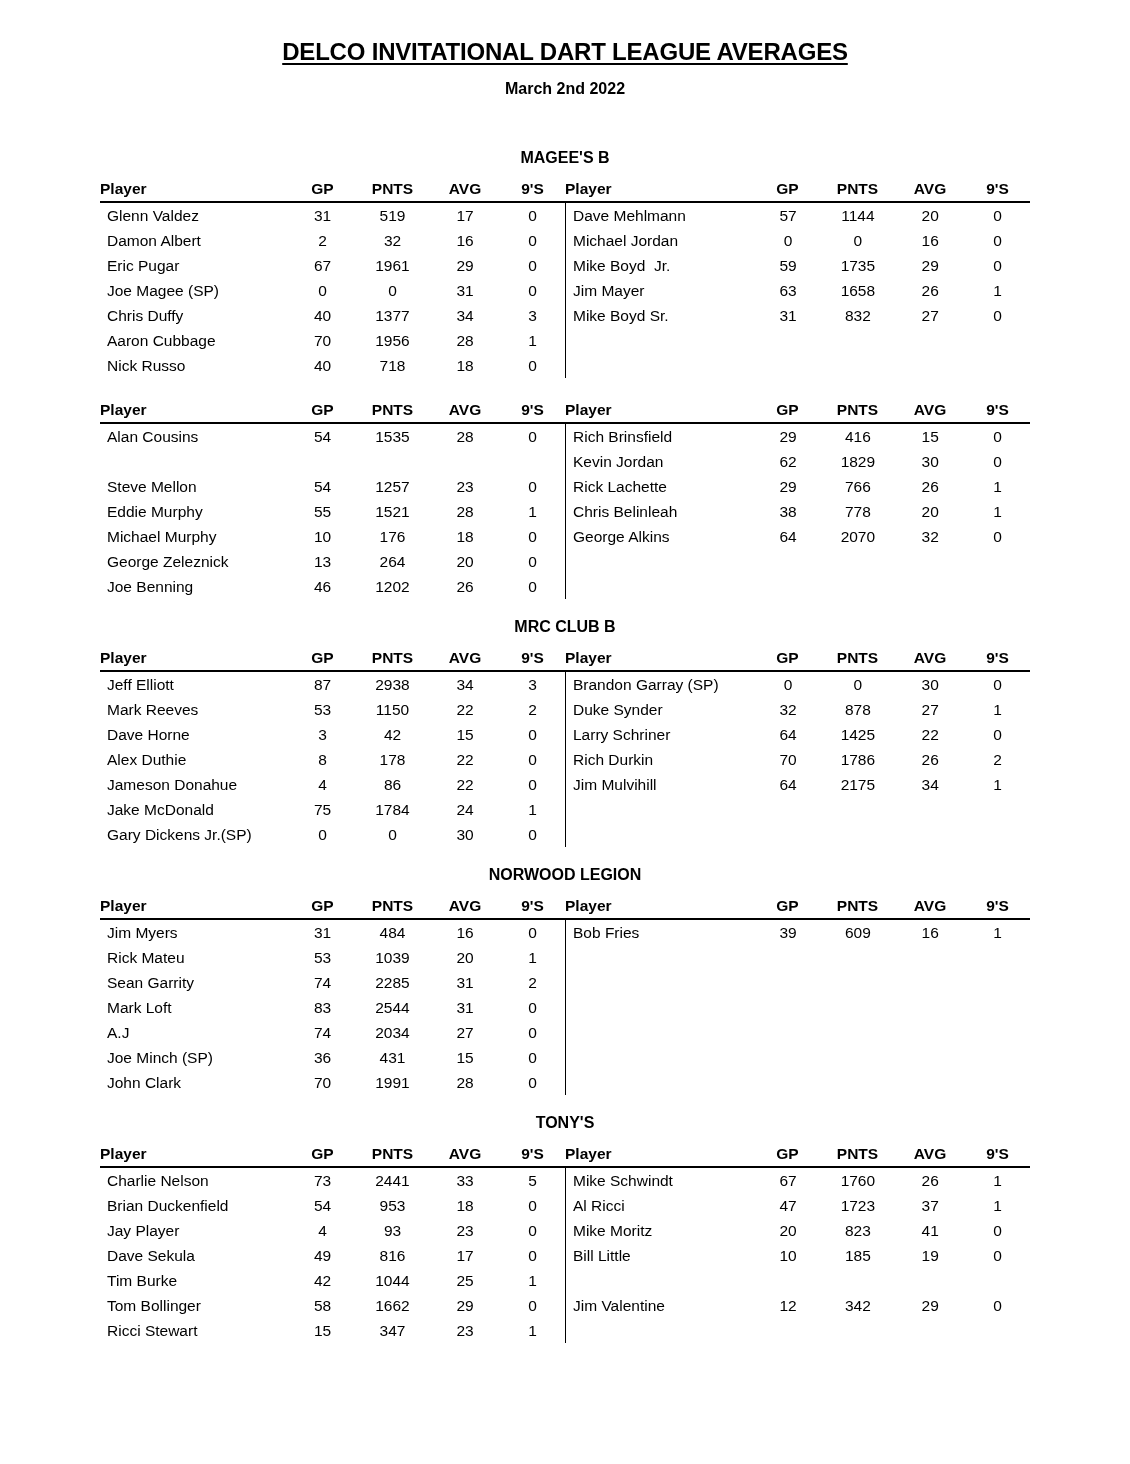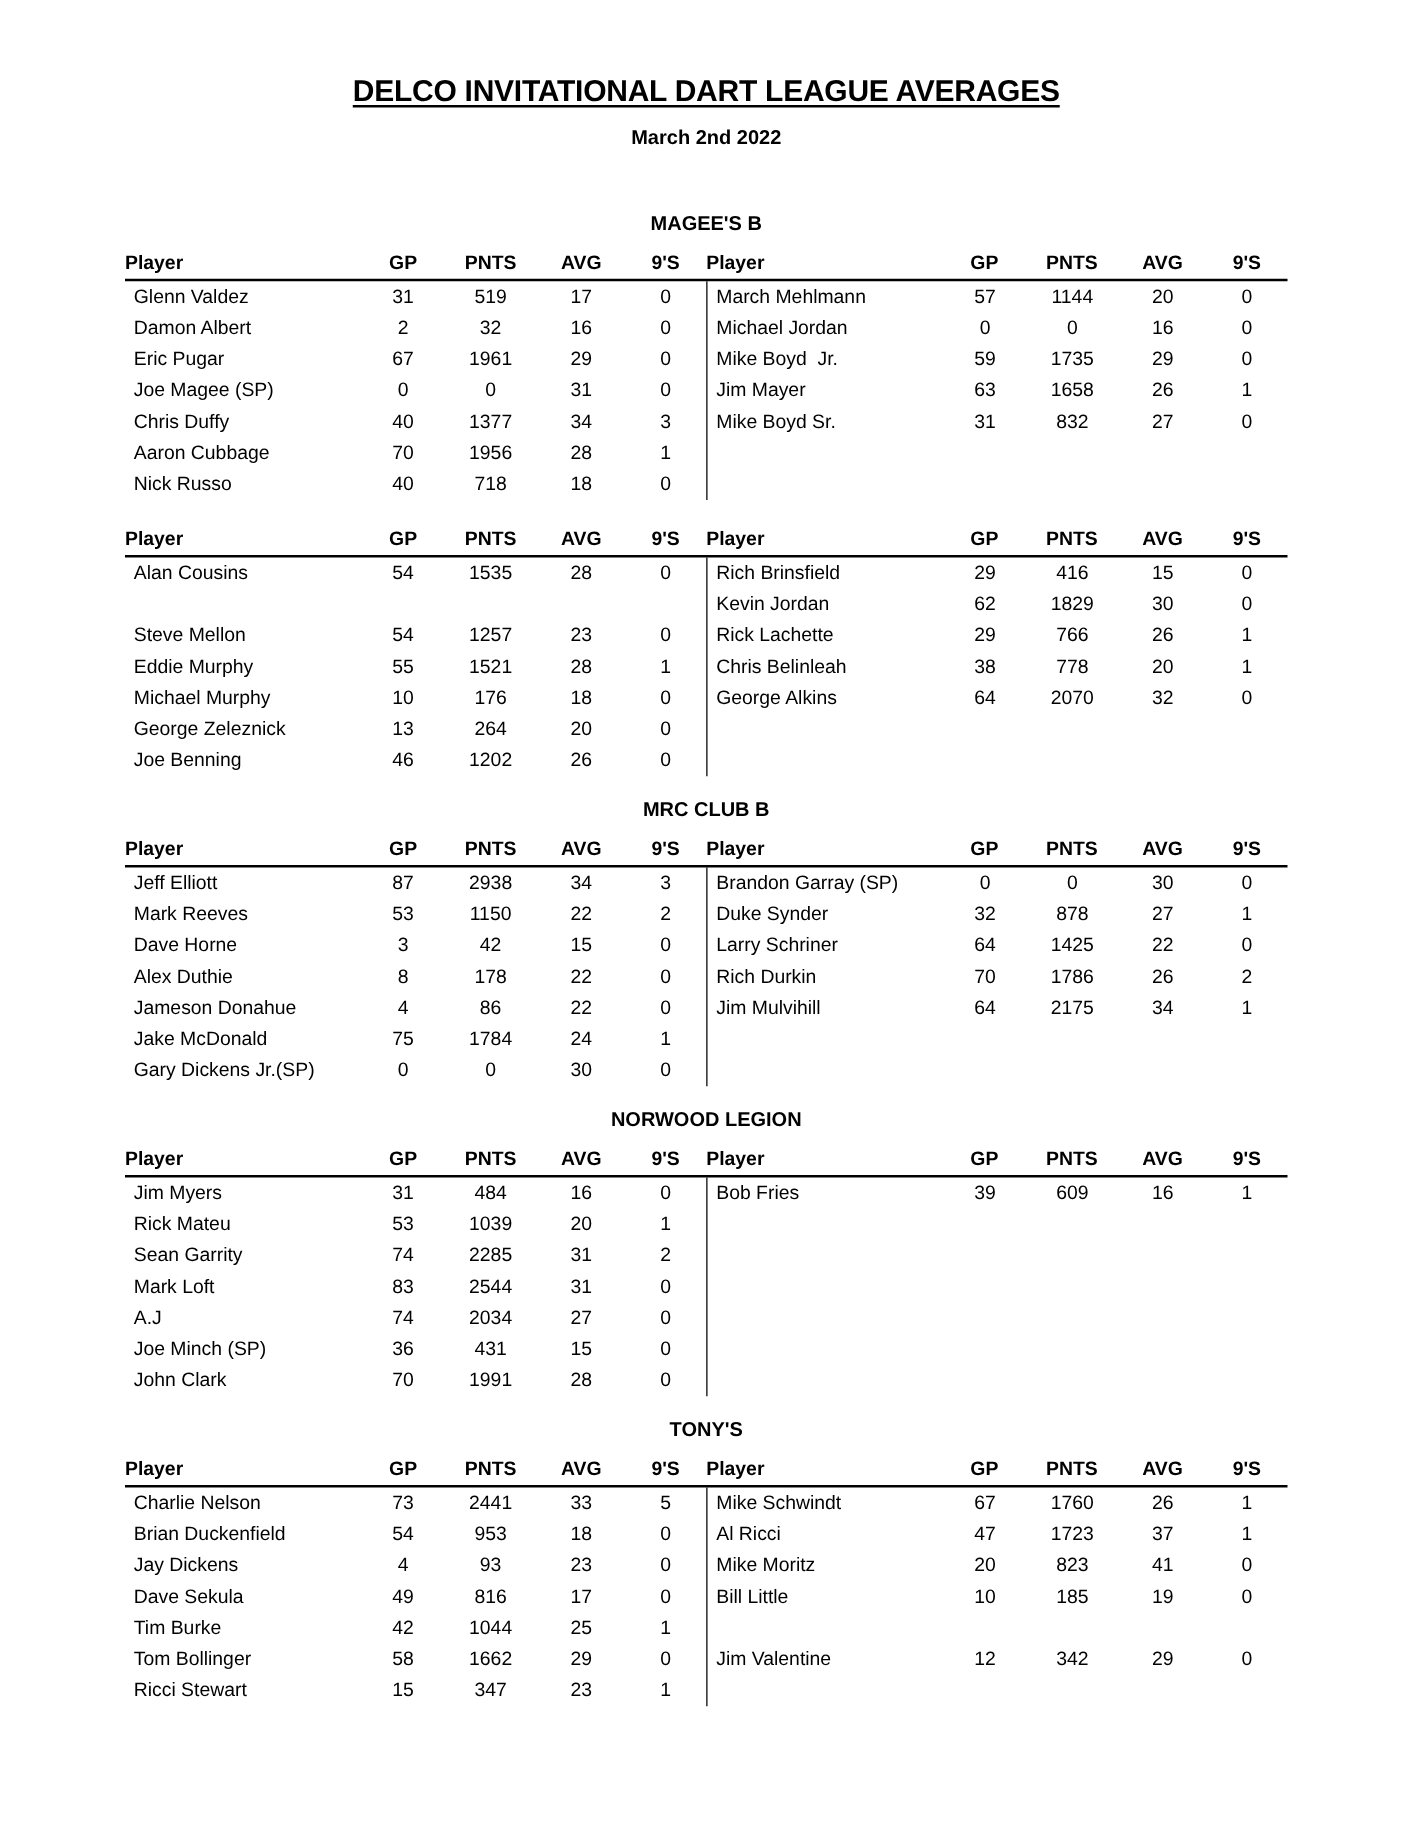--- a/index.html
+++ b/index.html
@@ -10,21 +10,21 @@
     font-family: "Liberation Sans", sans-serif;
   }
   body {
     width: 1130px;
     height: 1464px;
     overflow: hidden;
   }
   .page {
     width: 930px;
     margin: 0 auto;
-    padding-top: 60px;
+    padding-top: 38px;
   }
   .title {
     margin: 0;
     font-size: 24px;
     font-weight: bold;
     text-align: center;
     text-decoration: underline;
     text-underline-offset: 3px;
     line-height: 27px;
     letter-spacing: -0.2px;
@@ -166,21 +166,21 @@
             <div class="row">
               <div class="cell c-player">Nick Russo</div>
               <div class="cell c-gp">40</div>
               <div class="cell c-pnts">718</div>
               <div class="cell c-avg">18</div>
               <div class="cell c-nines">0</div>
             </div>
           </div>
           <div class="half body-half right">
             <div class="row">
-              <div class="cell c-player">March Mehlmann</div>
+              <div class="cell c-player">Dave Mehlmann</div>
               <div class="cell c-gp">57</div>
               <div class="cell c-pnts">1144</div>
               <div class="cell c-avg">20</div>
               <div class="cell c-nines">0</div>
             </div>
             <div class="row">
               <div class="cell c-player">Michael Jordan</div>
               <div class="cell c-gp">0</div>
               <div class="cell c-pnts">0</div>
               <div class="cell c-avg">16</div>
@@ -620,21 +620,21 @@
               <div class="cell c-nines">5</div>
             </div>
             <div class="row">
               <div class="cell c-player">Brian Duckenfield</div>
               <div class="cell c-gp">54</div>
               <div class="cell c-pnts">953</div>
               <div class="cell c-avg">18</div>
               <div class="cell c-nines">0</div>
             </div>
             <div class="row">
-              <div class="cell c-player">Jay Dickens</div>
+              <div class="cell c-player">Jay Player</div>
               <div class="cell c-gp">4</div>
               <div class="cell c-pnts">93</div>
               <div class="cell c-avg">23</div>
               <div class="cell c-nines">0</div>
             </div>
             <div class="row">
               <div class="cell c-player">Dave Sekula</div>
               <div class="cell c-gp">49</div>
               <div class="cell c-pnts">816</div>
               <div class="cell c-avg">17</div>

